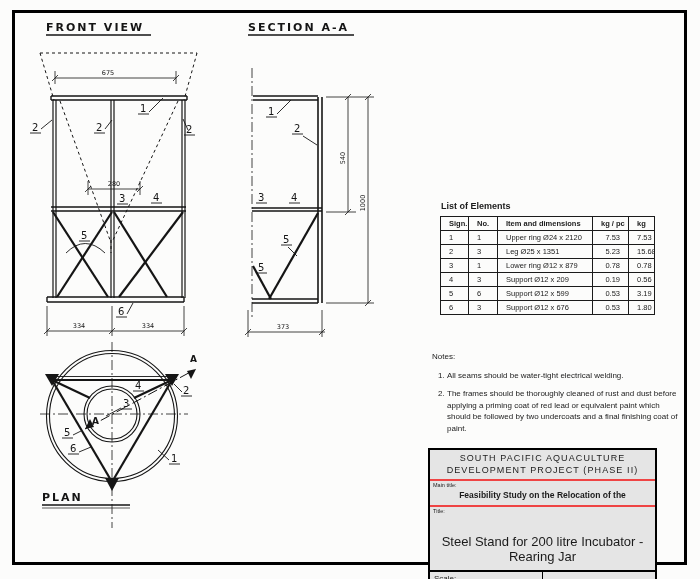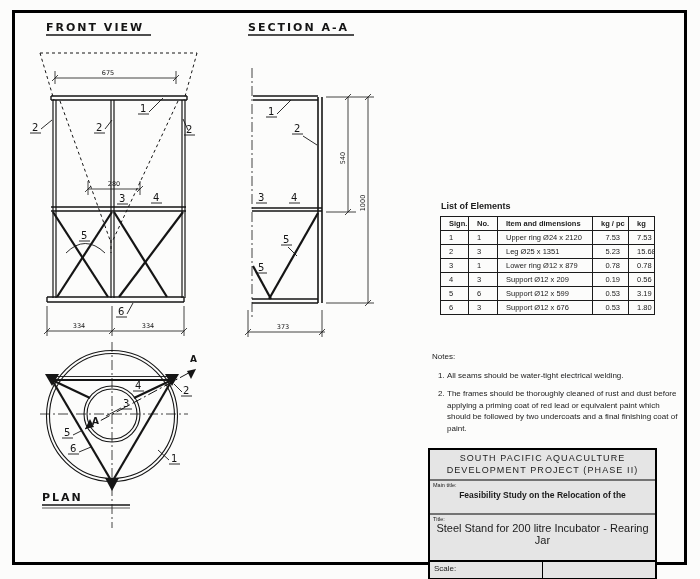--- a/index.html
+++ b/index.html
@@ -31,24 +31,24 @@
 
   
   .notes{position:absolute;left:432px;top:351px;width:250px;font-size:8px;line-height:1.45;}
   .notes .notes-title{margin-bottom:7px;}
   .notes ol{margin:0;padding-left:15px;}
   .notes li{margin-bottom:7px;}
 
   
   .title-block{position:absolute;left:428px;top:448px;width:225px;border:2px solid #000;background:#e5e5e5;}
   .tb-org{padding:3px 2px;text-align:center;font-size:9px;letter-spacing:1.1px;line-height:1.3;}
-  .tb-sec{border-top:2px solid #737373;padding:1px 3px 12px 3px;}
+  .tb-sec{border-top:2px solid #ef4444;padding:1px 3px 4px 3px;}
   .tb-label{font-size:5.5px;}
   .tb-main{text-align:center;font-size:8.5px;font-weight:bold;line-height:1.3;margin-top:2px;}
-  .tb-title{text-align:center;font-size:11px;margin-top:0;padding-bottom:2px;}
+  .tb-title{text-align:center;font-size:13px;margin-top:20px;padding-bottom:2px;}
   .tb-bottom{border-top:2px solid #000;display:flex;font-size:8px;height:16px;}
   .tb-scale{width:104px;border-right:1.5px solid #000;padding:2px 4px;}
   .tb-dwg{flex:1;display:flex;justify-content:space-between;padding:2px 7px 2px 6px;margin-top:48px;}
   .tb-dwgno{font-weight:bold;}
 </style>
 </head>
 <body>
 
 <div class="frame"></div>
 

